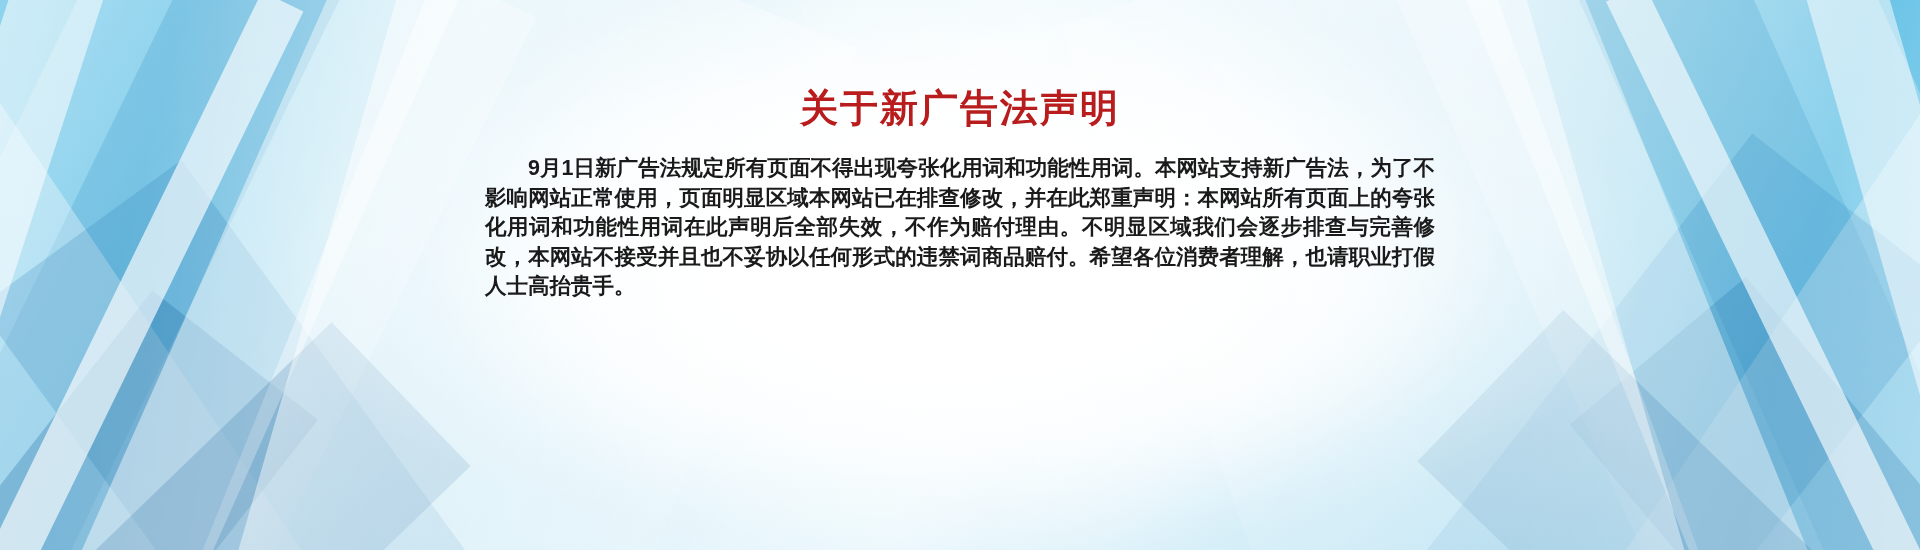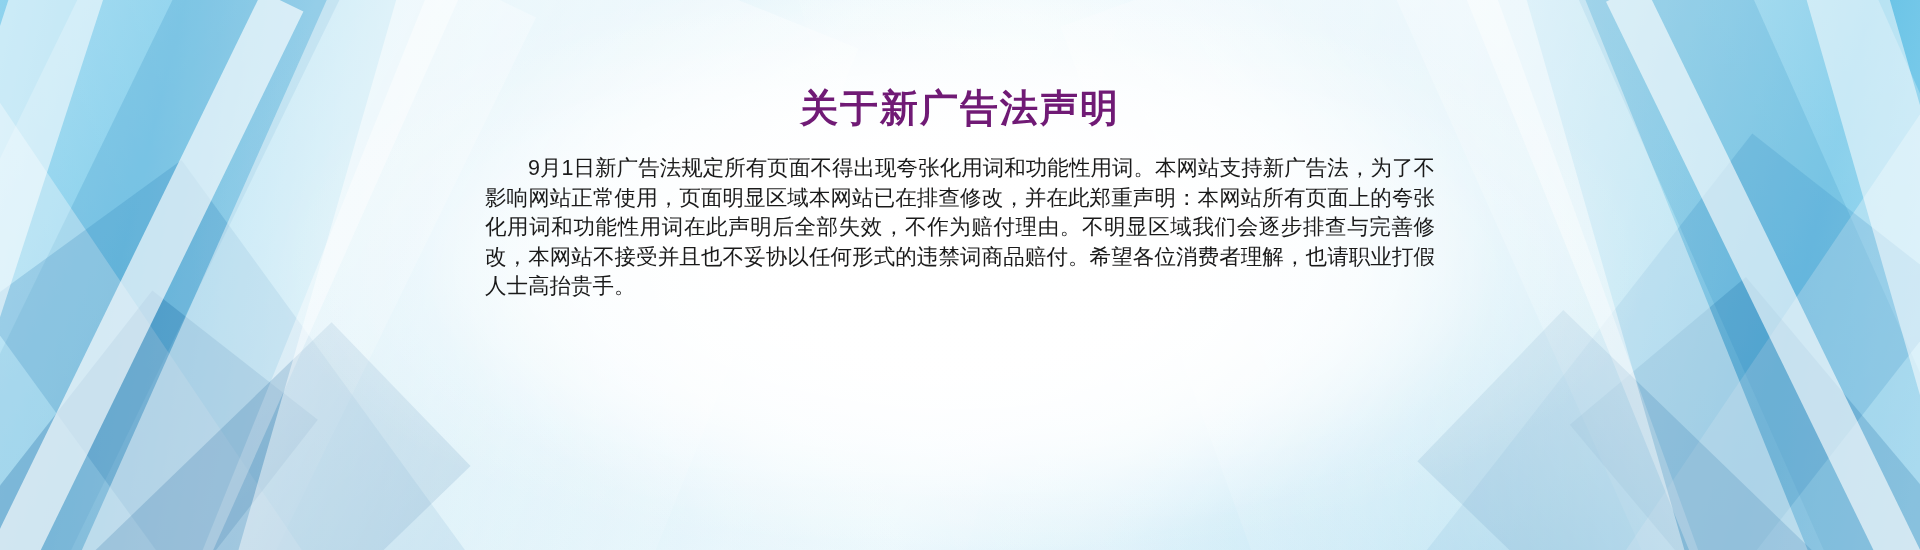--- a/index.html
+++ b/index.html
@@ -129,35 +129,36 @@
   
   .content {
     position: absolute;
     left: 0; right: 0; top: 0;
     width: 1920px;
   }
   .notice-title {
     text-align: center;
     font-size: 38px;
     font-weight: bold;
-    color: #701a75;
+    color: #b91c1c;
     letter-spacing: 2px;
     margin: 0;
     padding-top: 86px;
     line-height: 44px;
   }
   .notice-body {
     width: 950px;
     margin: 0 auto;
     padding-top: 24px;
     font-size: 21.5px;
     line-height: 29.5px;
     color: #1a1a1a;
     text-align: justify;
     text-justify: inter-ideograph;
+    font-weight: bold;
   }
   .para { margin: 0; }
   .para-indent { text-indent: 2em; }
 </style>
 </head>
 <body>
 
 <div id="banner">
 
   <div class="bg-base"></div>

